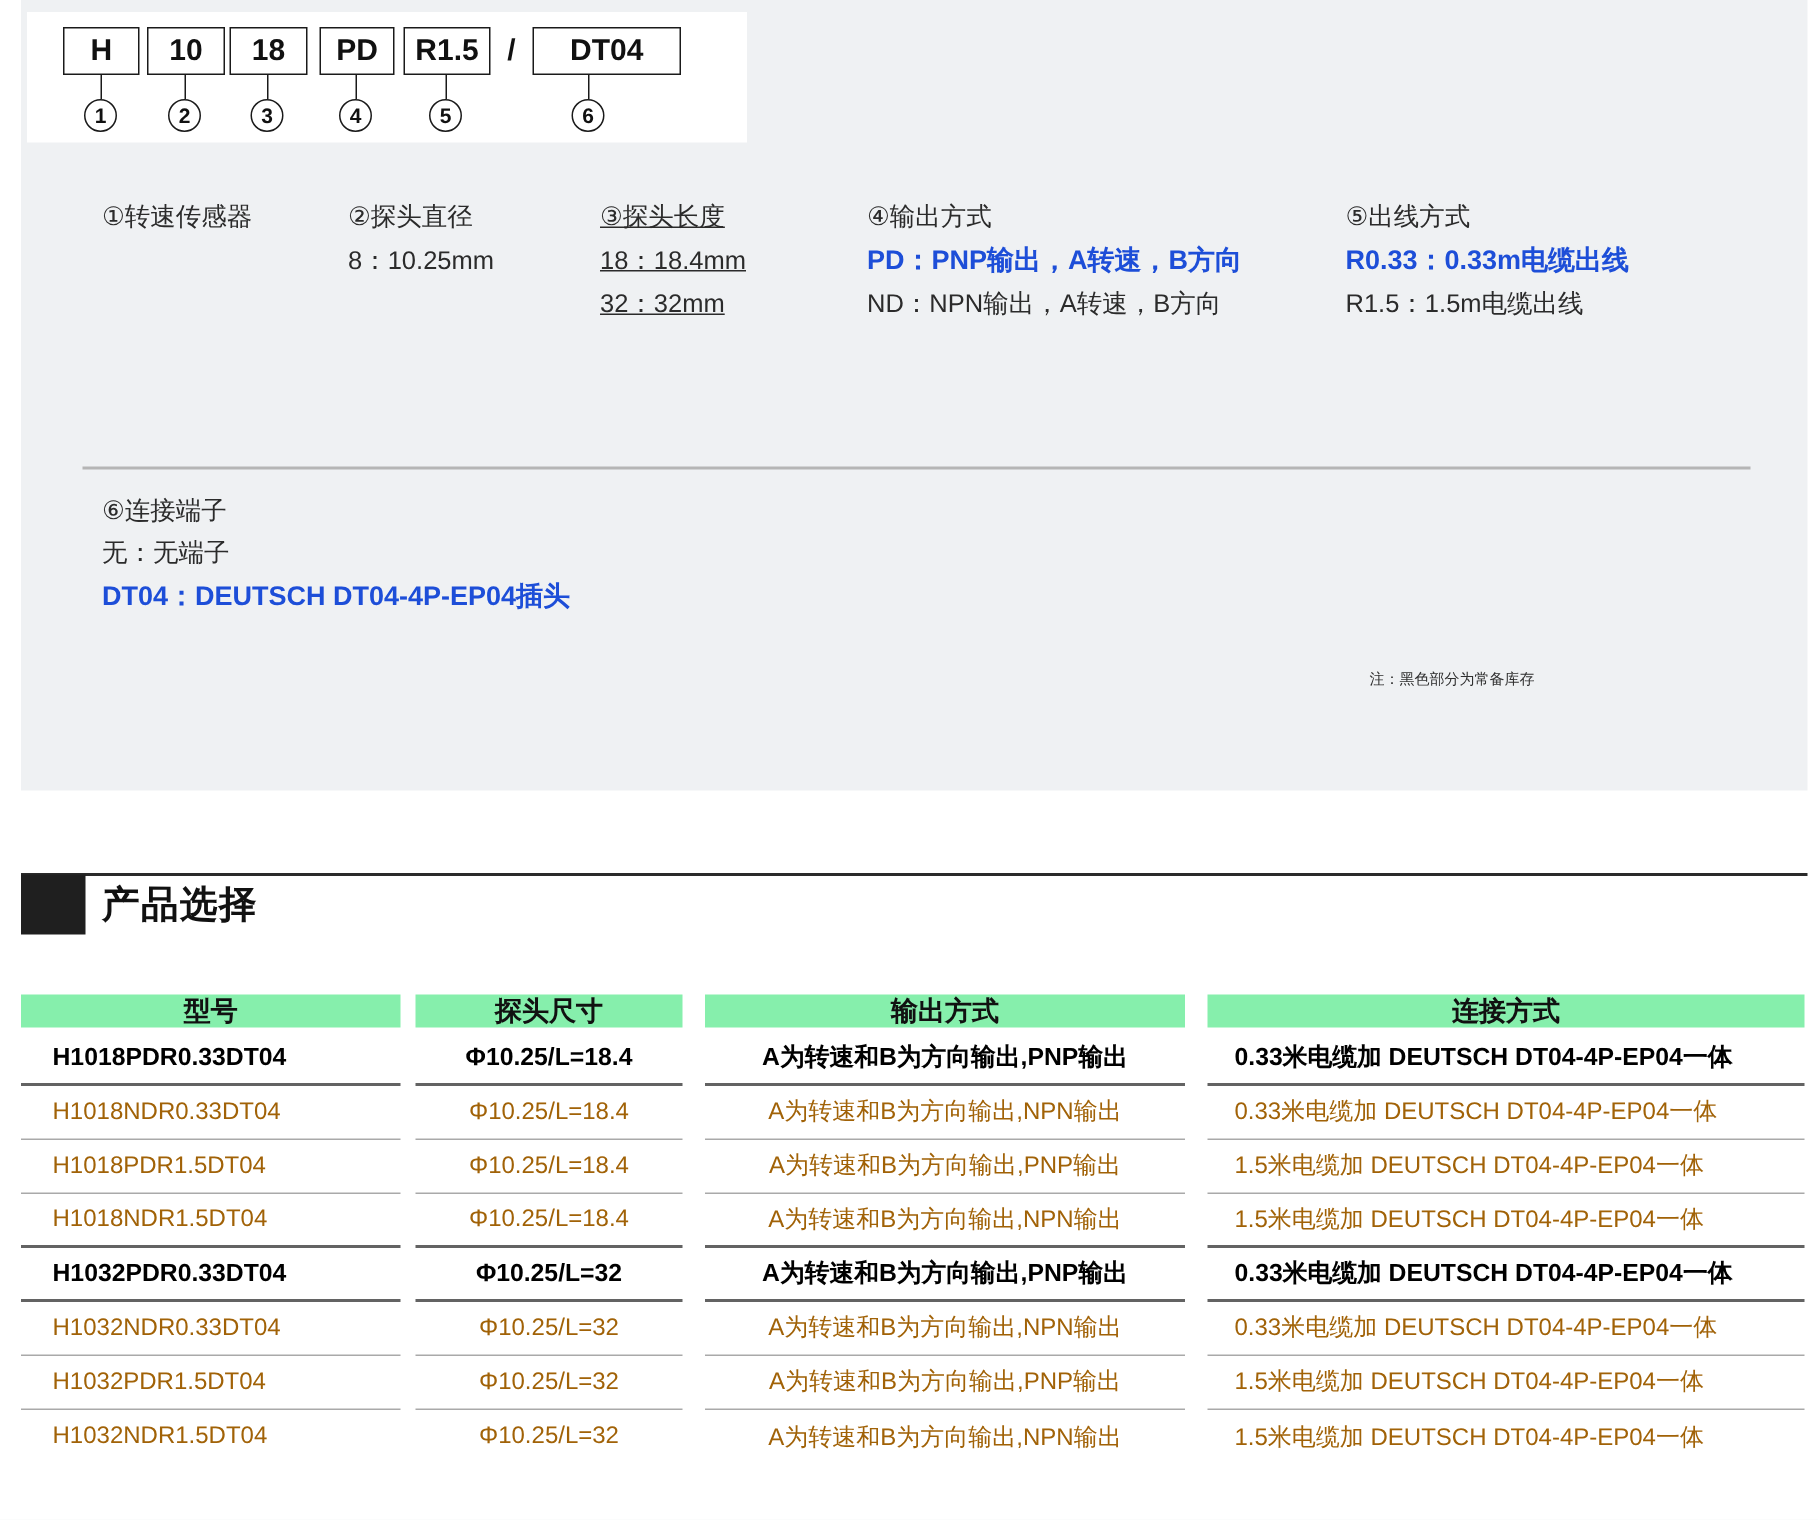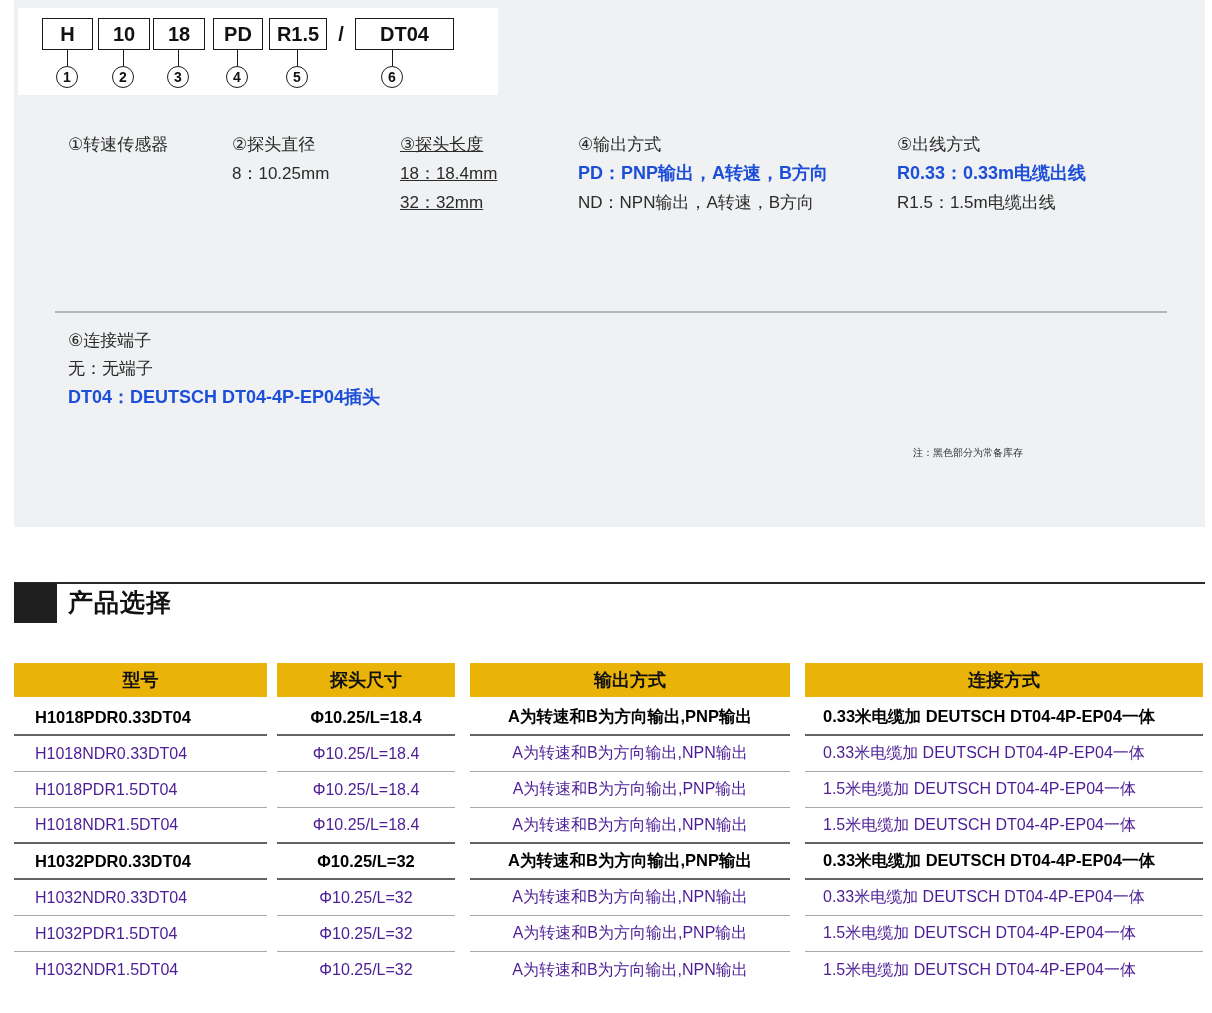--- a/index.html
+++ b/index.html
@@ -69,27 +69,27 @@
   .sec-square { position:absolute; left:0; top:1px; width:43px; height:40px; background:#1f1f1f; }
   .sec-title { position:absolute; left:54px; top:4px; font-size:25px; font-weight:600; color:#111; letter-spacing:1px; }
 
   
   .tbl { position:absolute; left:14px; top:663px; width:1189px; }
   .tbl-row {
     display:grid;
     grid-template-columns:253px 10px 178px 15px 320px 15px 398px;
   }
   .tbl-head .cell {
-    background:#eab308; height:34px;
+    background:#86efac; height:22px;
     font-size:18px; font-weight:bold; color:#111;
     display:flex; align-items:center; justify-content:center;
   }
   .tbl-head { margin-bottom:3px; }
   .body-row .cell {
-    height:36px; font-size:16px; color:#4c1d95;
+    height:36px; font-size:16px; color:#a16207;
     display:flex; align-items:center;
     border-bottom:1px solid #a9a9a9;
     white-space:nowrap; overflow:hidden;
   }
   .body-row .m { padding-left:21px; justify-content:flex-start; }
   .body-row .s { justify-content:center; }
   .body-row .o { justify-content:center; }
   .body-row .k { padding-left:18px; justify-content:flex-start; }
   .sp { border:none !important; background:transparent !important; }
   .bold-row .cell { font-weight:bold; color:#000; font-size:16.5px; border-bottom:2px solid #636363; }

